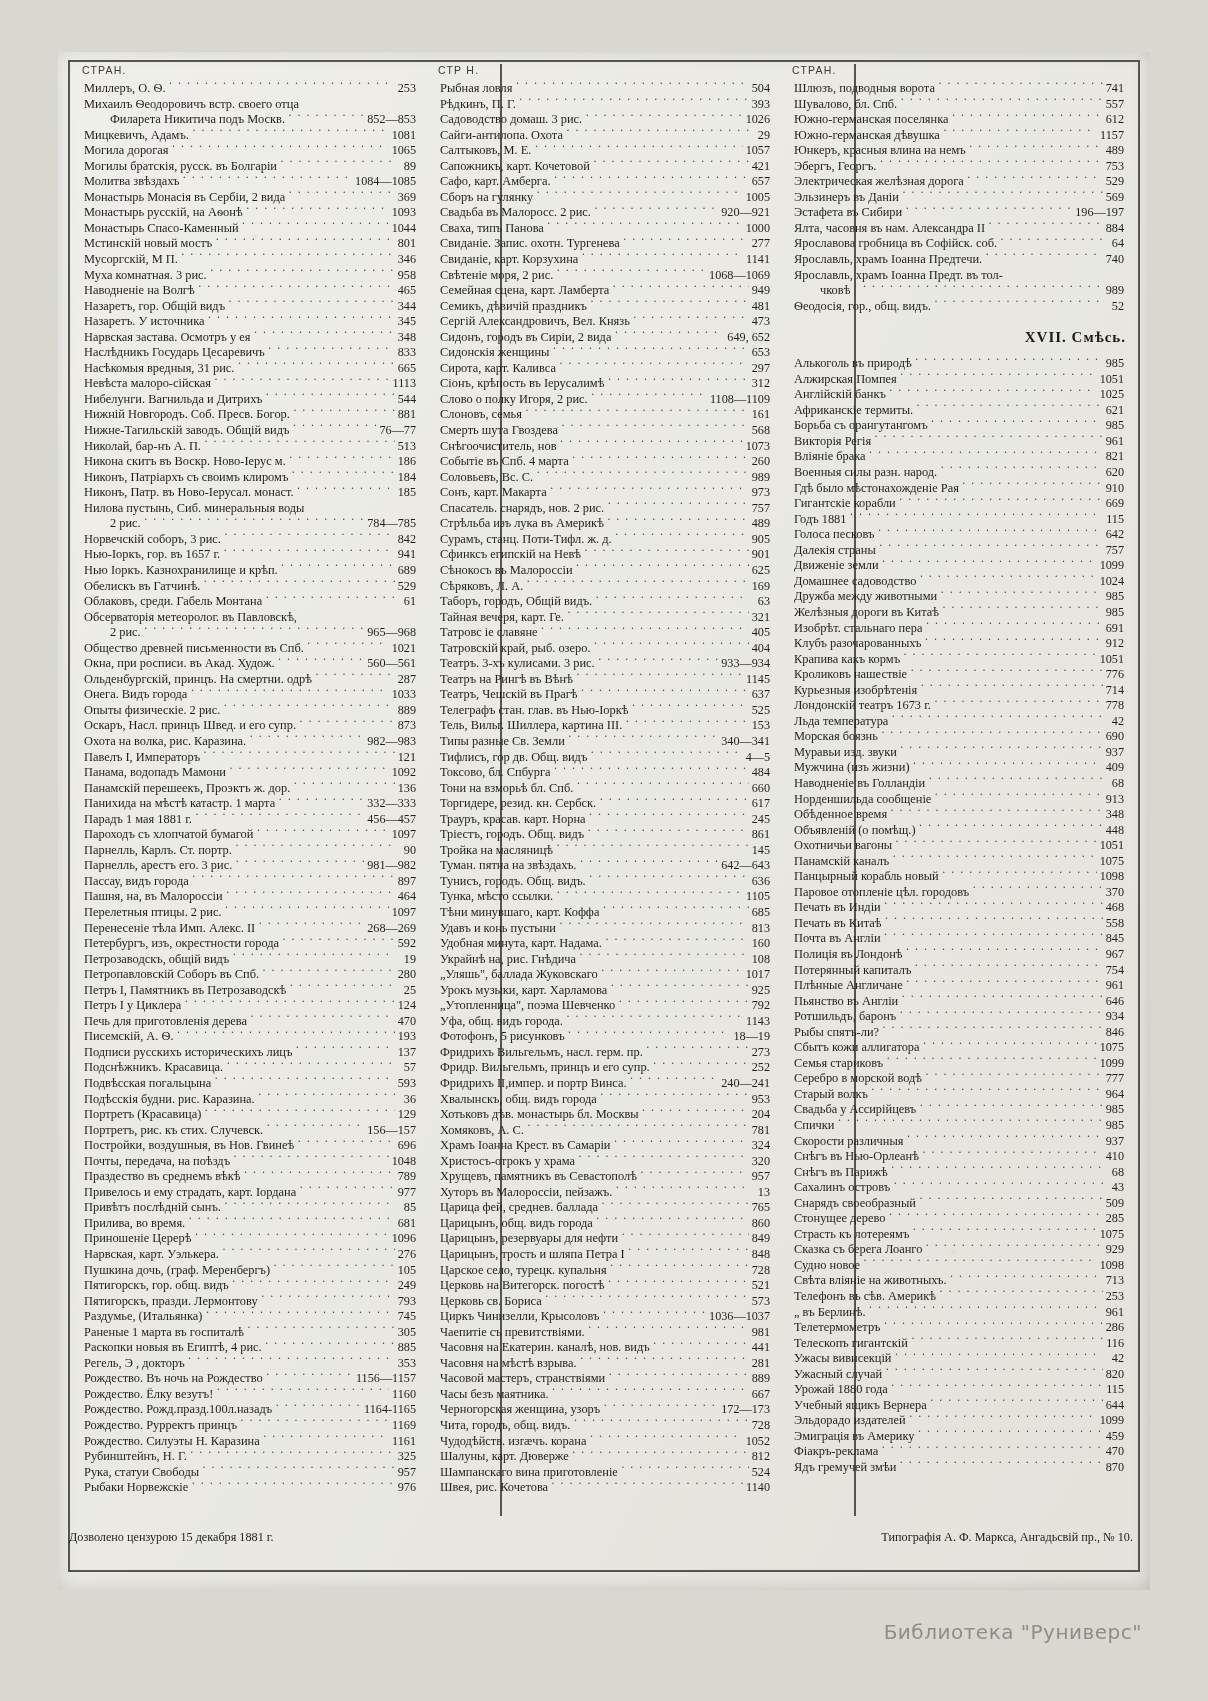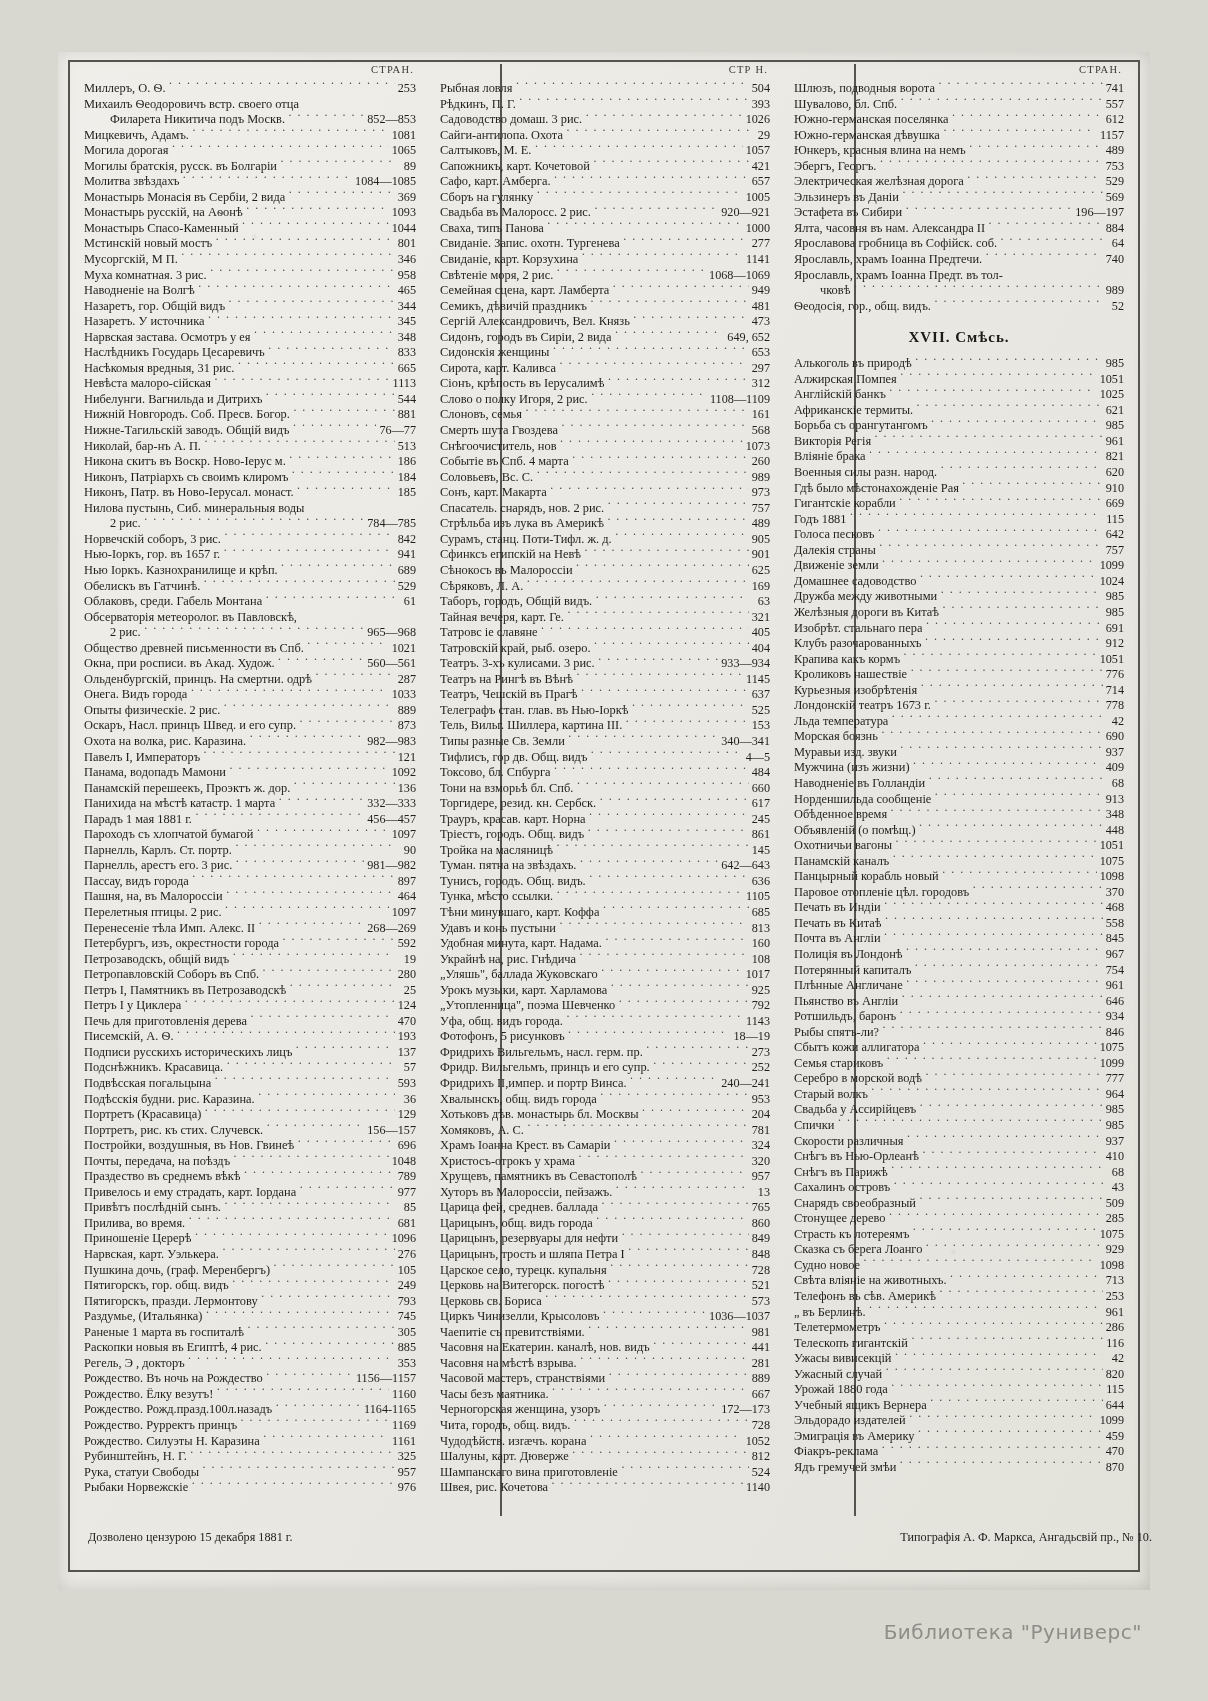--- a/index.html
+++ b/index.html
@@ -40,27 +40,27 @@
   }
   .col.c1{width:356px;}
   .col.c2{width:354px;}
   .col.c3{width:354px;}
   .vrule{
     position:absolute;top:0;bottom:0;width:0;border-left:2px solid #55544f;
   }
   .vrule.v1{left:428px;}
   .vrule.v2{left:782px;}
   .colhead{
-    text-align:right;
+    text-align:left;
     font-size:10.5px;
     letter-spacing:1.2px;
     color:#3a3935;
     padding-right:4px;
     height:14px;
-    font-family:Liberation Serif, serif;
+    font-family:Liberation Sans, sans-serif;
   }
   ul.entries{list-style:none;margin:2px;padding:0;}
   ul.entries li{
     display:flex;
     align-items:baseline;
     font-size:12.4px;
     line-height:14.55px;
     color:#211f1c;
     white-space:nowrap;
     overflow:hidden;
@@ -88,29 +88,29 @@
   }
   li .pg{
     flex:0 0 auto;
     text-align:right;
     min-width:18px;
     font-size:12.2px;
   }
   li.cont .ttl{padding-left:26px;}
   li.nodots .dots:before{content:"";}
   .section-title{
-    text-align:center;
+    text-align:right;
     font-size:15px;
     font-weight:bold;
     letter-spacing:1px;
     margin:16px 0 9px 0;
     color:#1d1b18;
   }
   .footer{
-    position:absolute;left:88px;top:1530px;width:1064px;
+    position:absolute;left:69px;top:1530px;width:1064px;
     display:flex;justify-content:space-between;
     font-size:12.2px;color:#24221f;
   }
   .watermark{
     position:absolute;right:66px;top:1620px;
     font-family:"DejaVu Sans", sans-serif;
     font-size:20px;color:#8e8d88;letter-spacing:.5px;
   }
 </style>
 </head>

